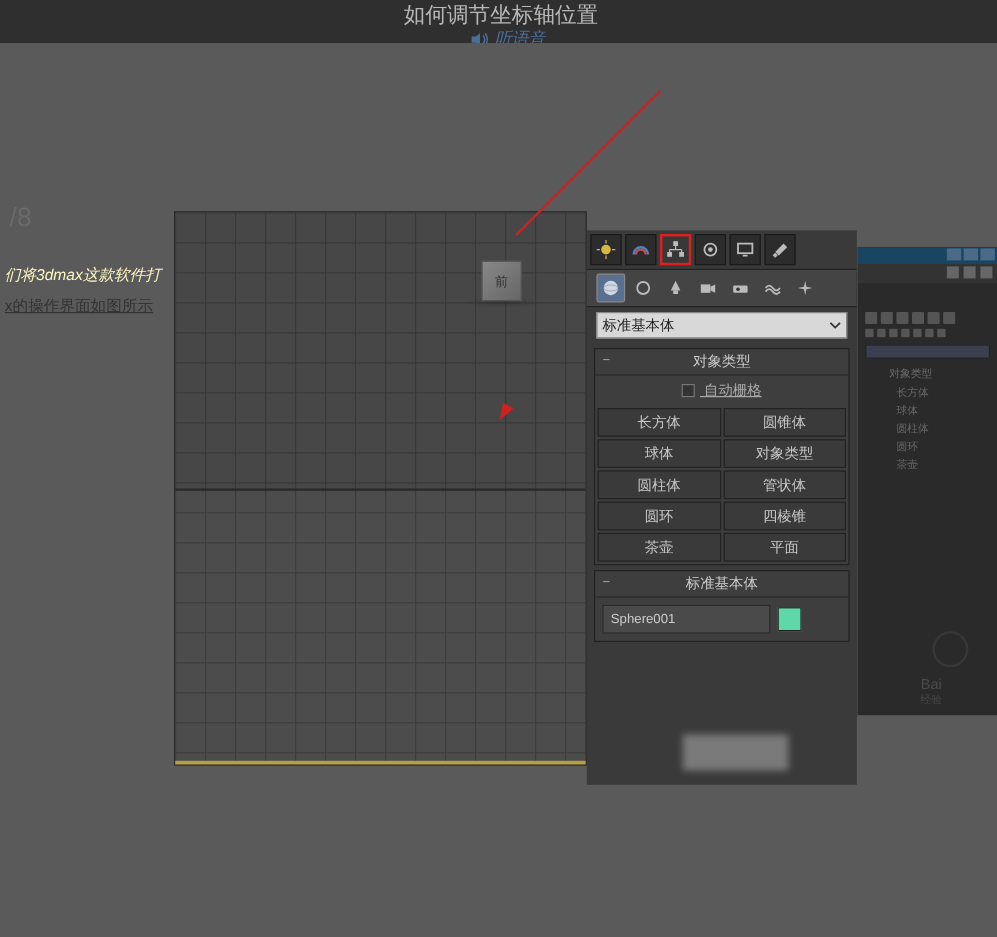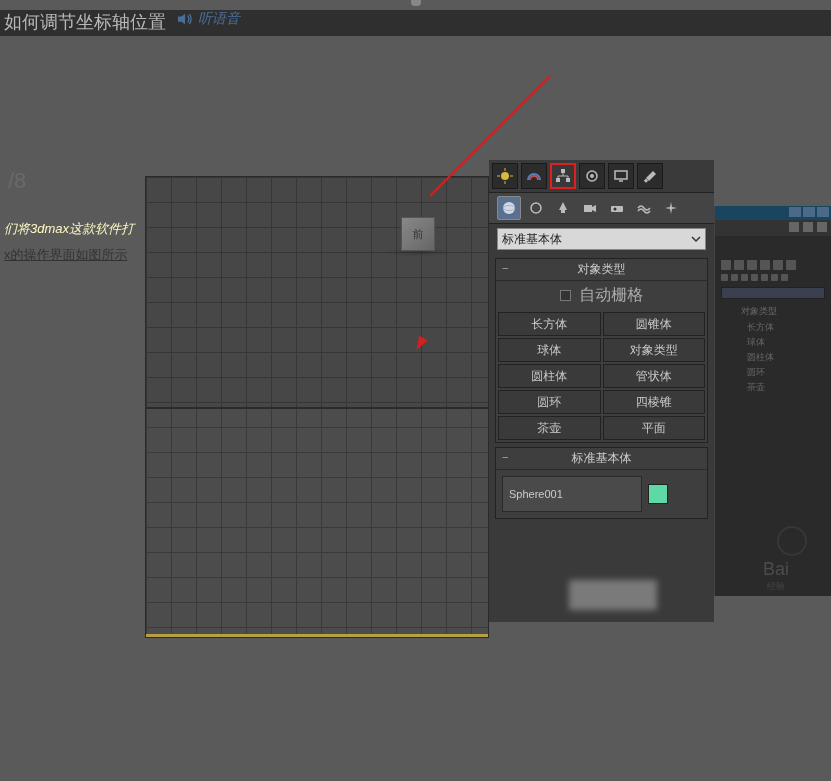--- a/index.html
+++ b/index.html
@@ -18,28 +18,29 @@
       top: 0;
       left: 50%;
       width: 10px;
       height: 6px;
       background: #888;
       border-radius: 0 0 4px 4px;
       transform: translateX(-50%);
     }
     .header-bar {
       position: absolute;
-      top: 10px;
+      top: 0;
       left: 0;
       width: 100%;
       height: 36px;
       background: #2f2f30;
       display: flex;
-      align-items: flex-start;
+      align-items: center;
       padding-left: 4px;
+      flex-direction: column;
     }
     .header-title {
       font-size: 18px;
       color: #b8b8b8;
       font-weight: 400;
     }
     .audio-link {
       display: flex;
       align-items: center;
       color: #4b6e97;
@@ -179,21 +180,21 @@
       height: 0;
       border-left: 5px solid transparent;
       border-right: 5px solid transparent;
       border-top: 14px solid #d02020;
       transform: rotate(30deg);
       z-index: 5;
     }
     
     .cmd-panel {
       position: absolute;
-      top: 160px;
+      top: 192px;
       left: 489px;
       width: 225px;
       height: 462px;
       background: #3a3a3a;
     }
     .tab-row-1 {
       display: flex;
       gap: 3px;
       padding: 3px;
     }
@@ -265,22 +266,23 @@
     .rollout-minus {
       position: absolute;
       left: 6px;
       top: 3px;
       font-size: 11px;
       color: #aaa;
     }
     .auto-grid-row {
       text-align: center;
       padding: 4px 0;
-      font-size: 16px;
+      font-size: 12px;
       color: #aaa;
+      text-decoration: underline;
     }
     .checkbox {
       display: inline-block;
       width: 11px;
       height: 11px;
       border: 1px solid #777;
       background: #333;
       vertical-align: middle;
       margin-right: 4px;
     }
@@ -296,21 +298,21 @@
       border: 1px solid #222;
       color: #c8c8c8;
       font-size: 12px;
       display: flex;
       align-items: center;
       justify-content: center;
       cursor: pointer;
     }
     .name-input {
       width: 140px;
-      height: 36px;
+      height: 24px;
       background: #4a4a4a;
       border: 1px solid #2a2a2a;
       color: #ccc;
       font-size: 11px;
       padding: 0 6px;
     }
     .name-row {
       display: flex;
       gap: 6px;
       padding: 6px;
@@ -409,21 +411,21 @@
       right: 0;
       width: 110px;
       height: 40px;
       opacity: 0.35;
       display: flex;
       flex-direction: column;
       align-items: center;
       justify-content: center;
     }
     .watermark-logo {
-      font-size: 18px;
+      font-size: 12px;
       font-weight: normal;
       color: #888;
     }
     .watermark-sub {
       font-size: 9px;
       color: #777;
     }
     .far-swirl {
       position: absolute;
       bottom: 40px;

